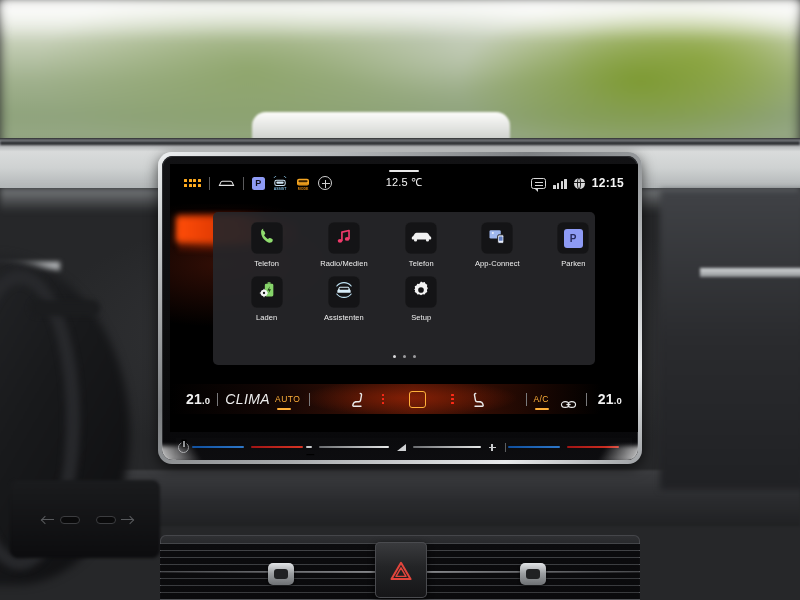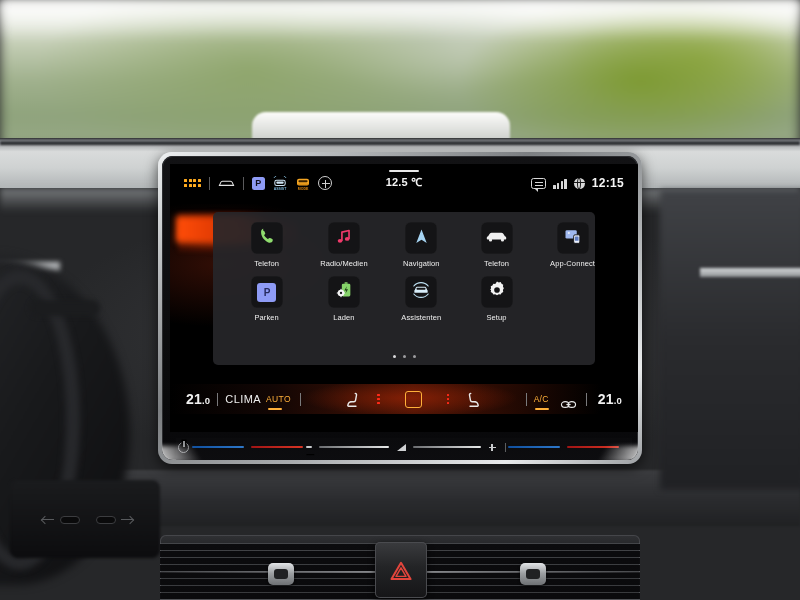--- a/index.html
+++ b/index.html
@@ -232,21 +232,21 @@
     content:"";position:absolute;background:#cfcfcf;
   }
   .plus-ic:before{left:3px;top:6px;width:8px;height:1.2px;}
   .plus-ic:after{left:6.4px;top:3px;width:1.2px;height:8px;}
 
   .sb-center{
     position:absolute;left:0;right:0;top:6px;margin:0 auto;width:120px;
     text-align:center;
   }
   .sb-tick{width:30px;height:2px;background:#e8e8e8;margin:0 auto 2px;border-radius:1px;}
-  .sb-temp{font-size:11px;font-weight:bold;color:#f5f5f5;letter-spacing:.2px;}
+  .sb-temp{font-size:11px;font-weight:normal;color:#f5f5f5;letter-spacing:.2px;}
 
   .sb-right{margin-left:auto;display:flex;align-items:center;gap:7px;padding-left:16px;}
   .msg-ic{
     width:15px;height:11px;border:1.3px solid #d8d8d8;border-radius:2.5px;position:relative;
   }
   .msg-ic:before{
     content:"";position:absolute;left:2px;bottom:-4.5px;width:0;height:0;
     border-left:4px solid transparent;border-right:0 solid transparent;border-top:4px solid #d8d8d8;
   }
   .msg-ic:after{
@@ -305,21 +305,21 @@
     padding:0 16px;
     color:#f0f0f0;
     background:
       radial-gradient(ellipse 150px 26px at 240px 14px, rgba(150,35,5,.75), rgba(40,8,2,0) 72%),
       linear-gradient(90deg,#000 0%, #120604 22%, #3a1005 45%, #4a1406 52%, #2a0b03 70%, #000 92%);
     z-index:5;
   }
   .cl-temp{font-size:14px;font-weight:bold;letter-spacing:.2px;}
   .cl-temp small{font-size:9.5px;font-weight:bold;}
   .cl-sep{width:1px;height:13px;background:#7a7a7c;margin:0 7px;}
-  .cl-clima{font-size:11px;letter-spacing:.4px;color:#ededed;}
+  .cl-clima{font-size:14px;letter-spacing:.4px;color:#ededed;font-style:italic;}
   .cl-auto{
     font-size:8.5px;letter-spacing:.4px;color:#ffb03a;position:relative;margin-left:5px;
   }
   .cl-auto:after{
     content:"";position:absolute;left:2px;bottom:-6px;width:14px;height:2px;background:#ffb03a;border-radius:1px;
   }
   .cl-ac{
     font-size:8.5px;letter-spacing:.3px;color:#ffb03a;position:relative;
   }
   .cl-ac:after{
@@ -501,30 +501,20 @@
                   <svg viewBox="0 0 24 24" width="19" height="19">
                     <path d="M10 17.2V6.4l9-2v10.1" fill="none" stroke="#f03a6b" stroke-width="2.1" stroke-linecap="round" stroke-linejoin="round"></path>
                     <ellipse cx="7.6" cy="17.4" rx="2.9" ry="2.4" fill="#f03a6b"></ellipse>
                     <ellipse cx="16.6" cy="15" rx="2.9" ry="2.4" fill="#f03a6b"></ellipse>
                   </svg>
                 </span>
               </span>
               <span class="app-label">Radio/Medien</span>
             </div>
 
-            <div class="app-cell">
-              <span class="app-tile">
-                <span>
-                  <svg viewBox="0 0 24 24" width="19" height="19">
-                    <path d="M12 3.2 L18.6 20.2 L12 16.2 L5.4 20.2 Z" fill="#a6d4f2"></path>
-                  </svg>
-                </span>
-              </span>
-              <span class="app-label">Navigation</span>
-            </div>
 
             <div class="app-cell">
               <span class="app-tile">
                 <span>
                   <svg viewBox="0 0 26 14" width="21" height="12">
                     <path d="M2 10.2 C1.4 10.2 1 9.8 1 9.2 L1 8 C1 7 1.7 6.4 2.6 6.2 L4.6 3.1 C5.1 2.2 6 1.7 7 1.7 L19 1.7 C20 1.7 20.9 2.2 21.4 3.1 L23.4 6.2 C24.3 6.4 25 7 25 8 L25 9.2 C25 9.8 24.6 10.2 24 10.2 Z" fill="#f0f0f0"></path>
                     <circle cx="5.6" cy="10.6" r="2" fill="#f0f0f0"></circle>
                     <circle cx="20.4" cy="10.6" r="2" fill="#f0f0f0"></circle>
                   </svg>
                 </span>

